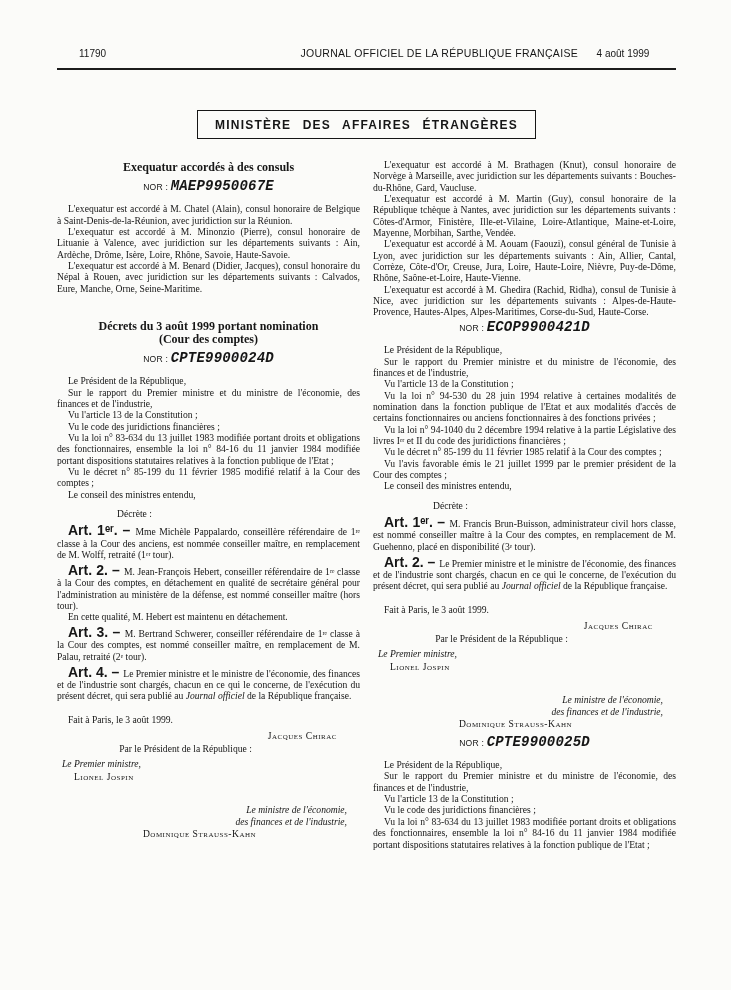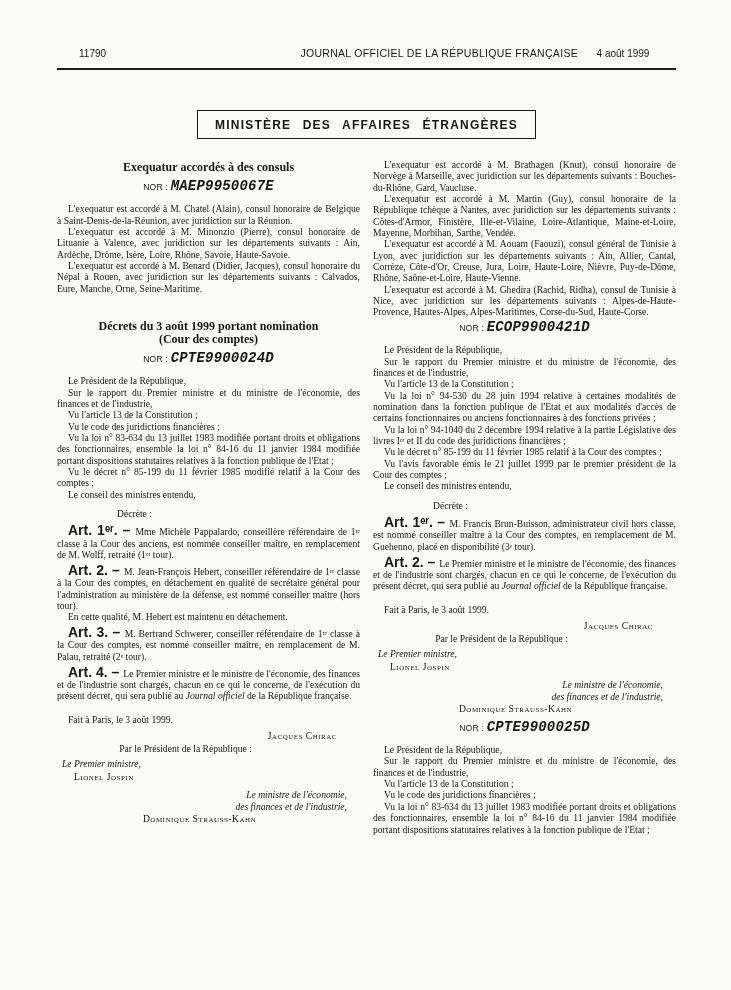--- a/index.html
+++ b/index.html
@@ -63,21 +63,21 @@
     font-weight:bold;font-size:14px;
   }
   .it{font-style:italic;}
   .decrete{margin:8px 0 6px;text-indent:60px;}
 
   .sig{margin:2px 0 0;}
   .sig.right{text-align:right;padding-right:23px;margin-top:5px;}
   .sig.center{text-align:center;padding-right:46px;margin-top:2px;}
   .sig.left{padding-left:5px;margin-top:3px;}
   .sig.left-indent{padding-left:17px;}
-  .sig.right2{text-align:right;padding-right:13px;margin-top:7px;line-height:11.5px;}
+  .sig.right2{text-align:right;padding-right:13px;margin-top:22px;line-height:11.5px;}
   .sig.right2.sc{margin-top:1px;padding-right:18px;text-align:center;}
   .sc{font-variant:small-caps;letter-spacing:.5px;}
 </style>
 </head>
 <body>
 
 <div class="page">
 
   <div class="pg-header">
     <span class="folio">11790</span>

